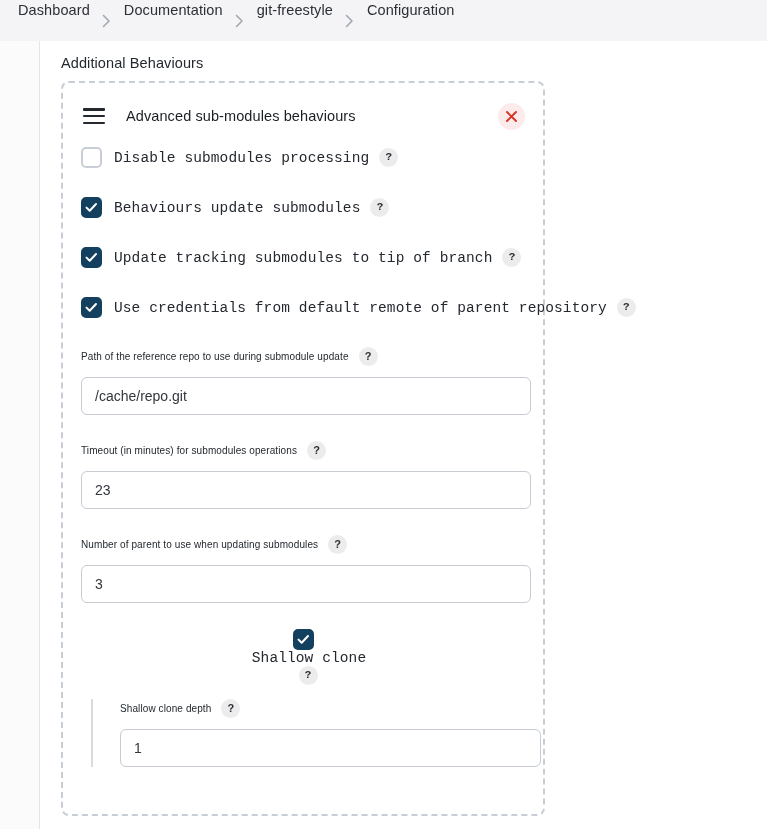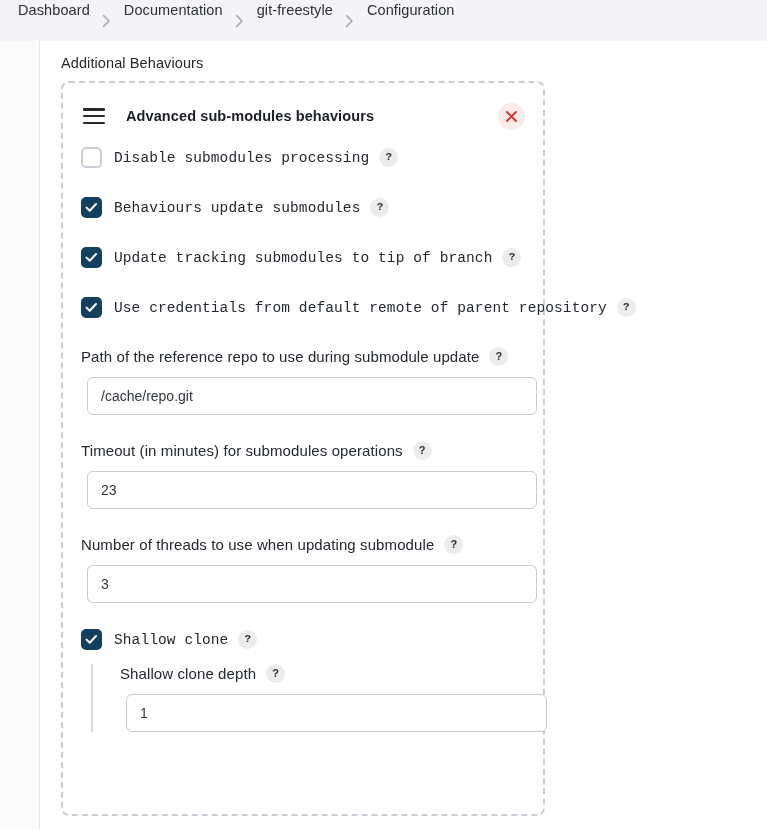--- a/index.html
+++ b/index.html
@@ -93,21 +93,21 @@
     margin-left: 2px;
   }
   .drag-handle i {
     display: block;
     height: 2.5px;
     background: #24292f;
     border-radius: 1px;
   }
   .panel-title {
     font-size: 14.5px;
-    font-weight: bold;
+    font-weight: normal;
     color: #1b1f24;
     margin-left: 21px;
     letter-spacing: .1px;
   }
   .panel-close {
     margin-left: auto;
     width: 27px;
     height: 27px;
     border-radius: 50%;
     background: #fdeaea;
@@ -177,38 +177,37 @@
   }
 
   
   .field { margin-bottom: 26px; }
   .field-label-row {
     display: flex;
     align-items: center;
     margin-bottom: 11px;
   }
   .field-label {
-    font-size: 15px;
+    font-size: 10px;
     color: #24292f;
     letter-spacing: .1px;
     white-space: nowrap;
   }
   .text-input {
     width: 450px;
     height: 38px;
     box-sizing: border-box;
     border: 1px solid #c7ccd3;
     border-radius: 6px;
     background: #ffffff;
     font-family: "Liberation Sans", sans-serif;
     font-size: 14px;
     color: #32373d;
     padding: 0 13px;
     outline: none;
-    margin-left: 6px;
   }
   .text-input::placeholder { color: #9aa0a8; }
 
   
   .nested {
     border-left: 2px solid #d8dbe0;
     margin-left: 10px;
     padding-left: 27px;
     margin-top: 14px;
   }
@@ -311,27 +310,27 @@
       <div class="field">
         <div class="field-label-row">
           <span class="field-label">Timeout (in minutes) for submodules operations</span>
           <span class="help">?</span>
         </div>
         <input class="text-input" type="text" value="23" style="">
       </div>
 
       <div class="field">
         <div class="field-label-row">
-          <span class="field-label">Number of threads to use when updating submodule</span>
+          <span class="field-label">Number of parent to use when updating submodules</span>
           <span class="help">?</span>
         </div>
         <input class="text-input" type="text" value="3" style="">
       </div>
 
-      <div class="check-row" style="margin-bottom:8px;">
+      <div class="check-row" style="margin-bottom:8px;flex-direction:column;">
         <span class="cb on">
           <svg width="13" height="11" viewBox="0 0 13 11" fill="none">
               <path d="M1.5 5.6L4.7 8.8L11 2" stroke="#ffffff" stroke-width="2" stroke-linecap="round" stroke-linejoin="round"></path>
             </svg>
         </span>
         <span class="row-label">Shallow clone</span>
         <span class="help">?</span>
       </div>
 
       <div class="nested">

